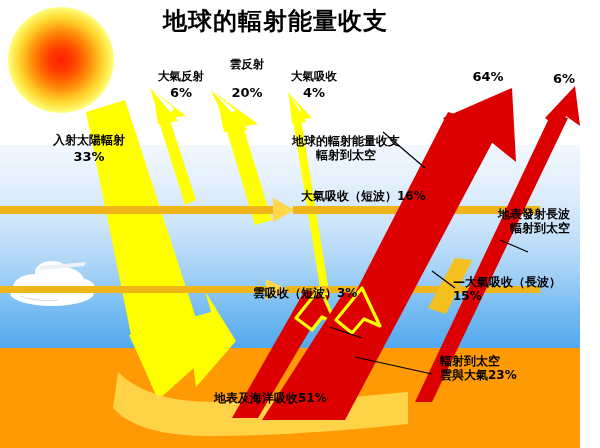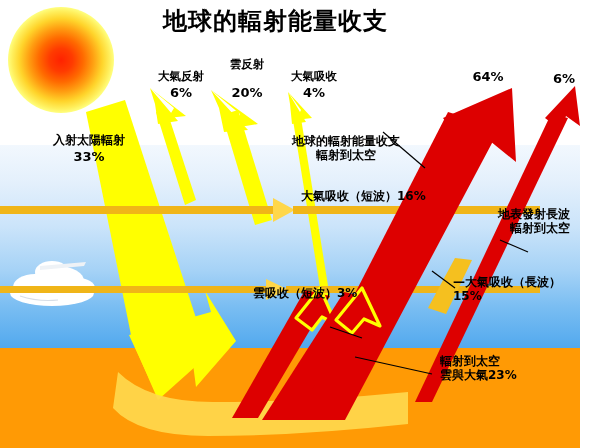--- a/index.html
+++ b/index.html
@@ -150,14 +150,15 @@
 
   <div class="lbl t-mid" style="left:253px; top:270px;margin-top:17px;">雲吸收（短波）3%</div>
 
   <div class="lbl t-mid" style="left:453px; top:276px;">—大氣吸收（長波）
 15%</div>
 
 
   <div class="lbl t-mid" style="left:440px; top:355px;">輻射到太空
 雲與大氣23%</div>
 
+  <div class="lbl t-mid" style="left:214px; top:392px;">地表及海洋吸收51%</div>
 
 </div>
 
 </body></html>

